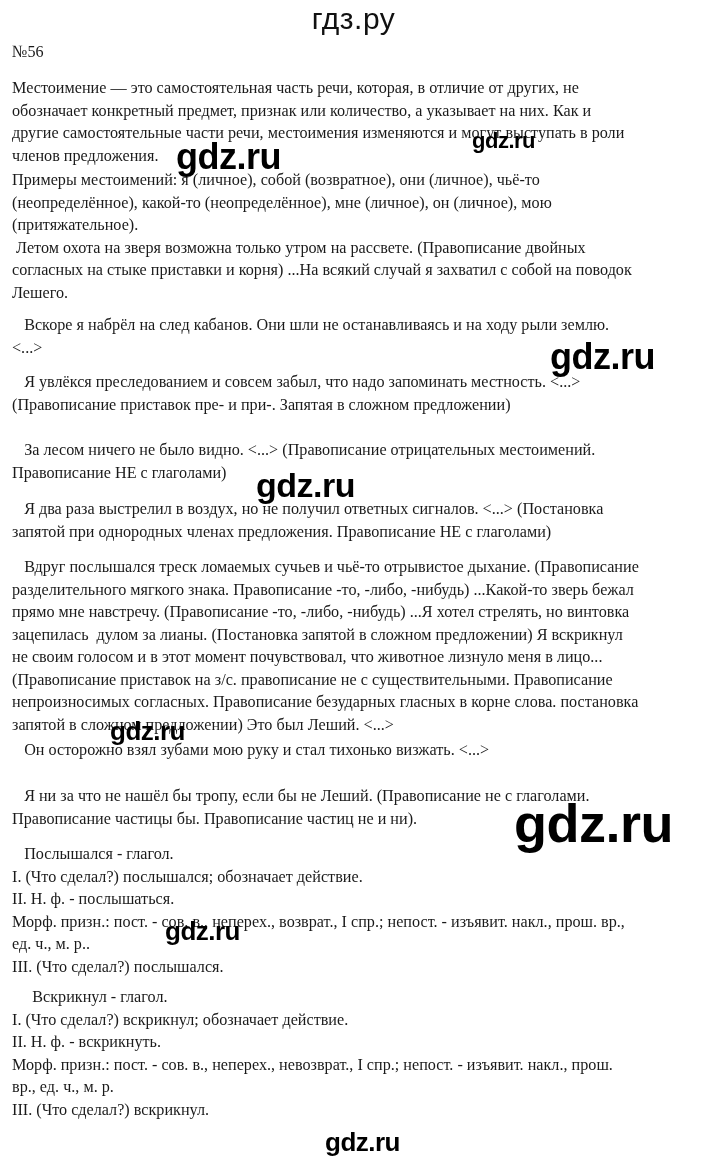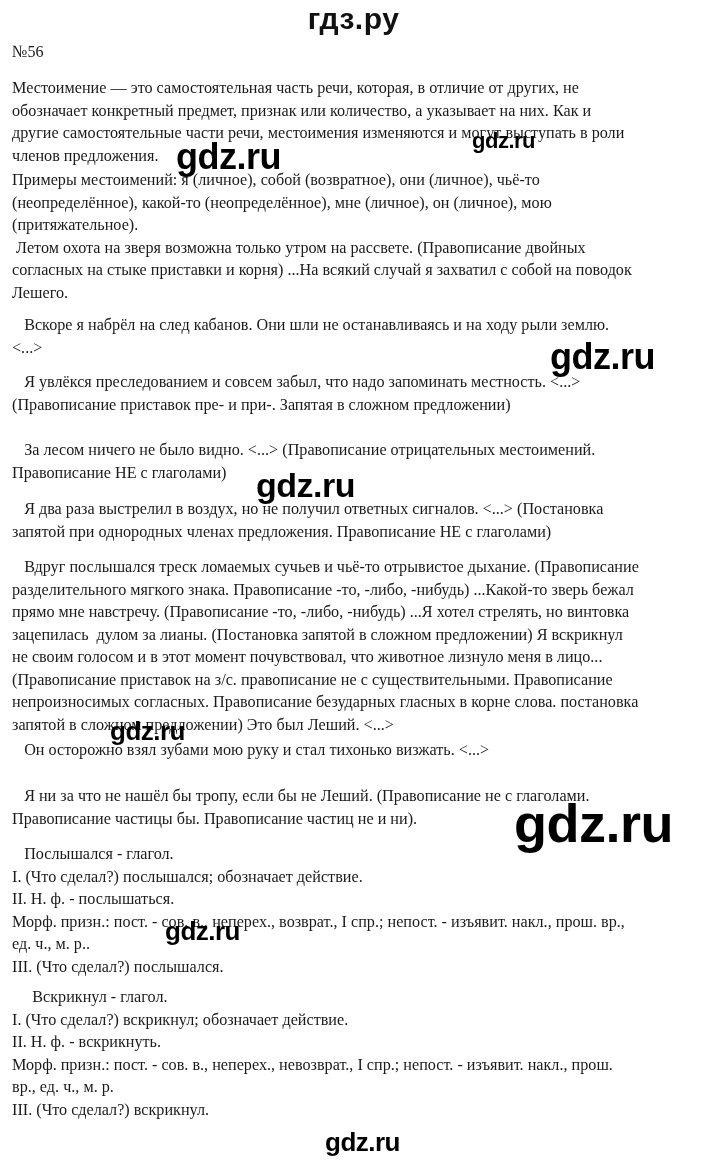--- a/index.html
+++ b/index.html
@@ -1,20 +1,20 @@
 <!DOCTYPE html>
 <html><head>
 <meta charset="utf-8">
 <style>
   html, body { margin: 0; padding: 0; background: #ffffff; }
   body { width: 720px; height: 1161px; position: relative; overflow: hidden; }
   .page { position: absolute; left: 0; top: 0; width: 720px; height: 1161px; }
   .header-title {
     position: absolute; left: 0; top: 2px; width: 707px; text-align: center;
-    font-family: "Liberation Sans", sans-serif; font-size: 30px; font-weight: bold; color: #111;
+    font-family: "Liberation Sans", sans-serif; font-size: 30px; font-weight: normal; color: #111;
     letter-spacing: 0.5px;
   }
   .text {
     position: absolute; left: 12px; width: 700px;
     font-family: "Liberation Serif", serif; font-size: 17.4px; line-height: 22.5px; color: #1a1a1a;
     white-space: pre-wrap; transform: scaleX(0.93); transform-origin: left top;
   }
   .wm {
     position: absolute; font-family: "Liberation Sans", sans-serif; font-weight: bold; color: #000;
     letter-spacing: -0.5px;

